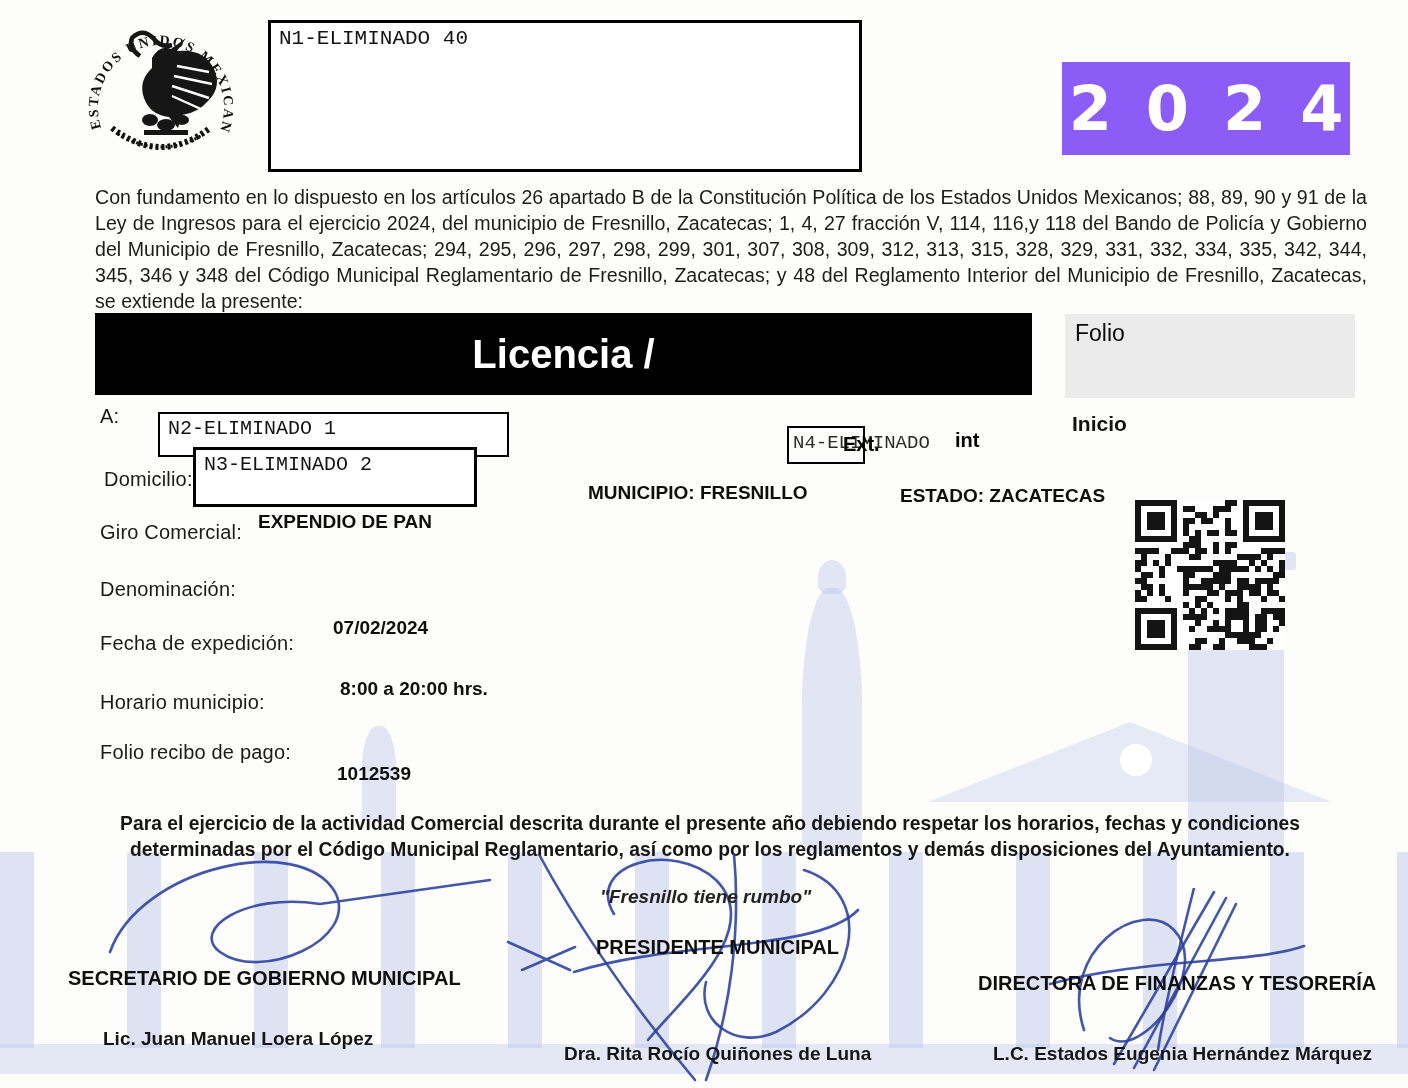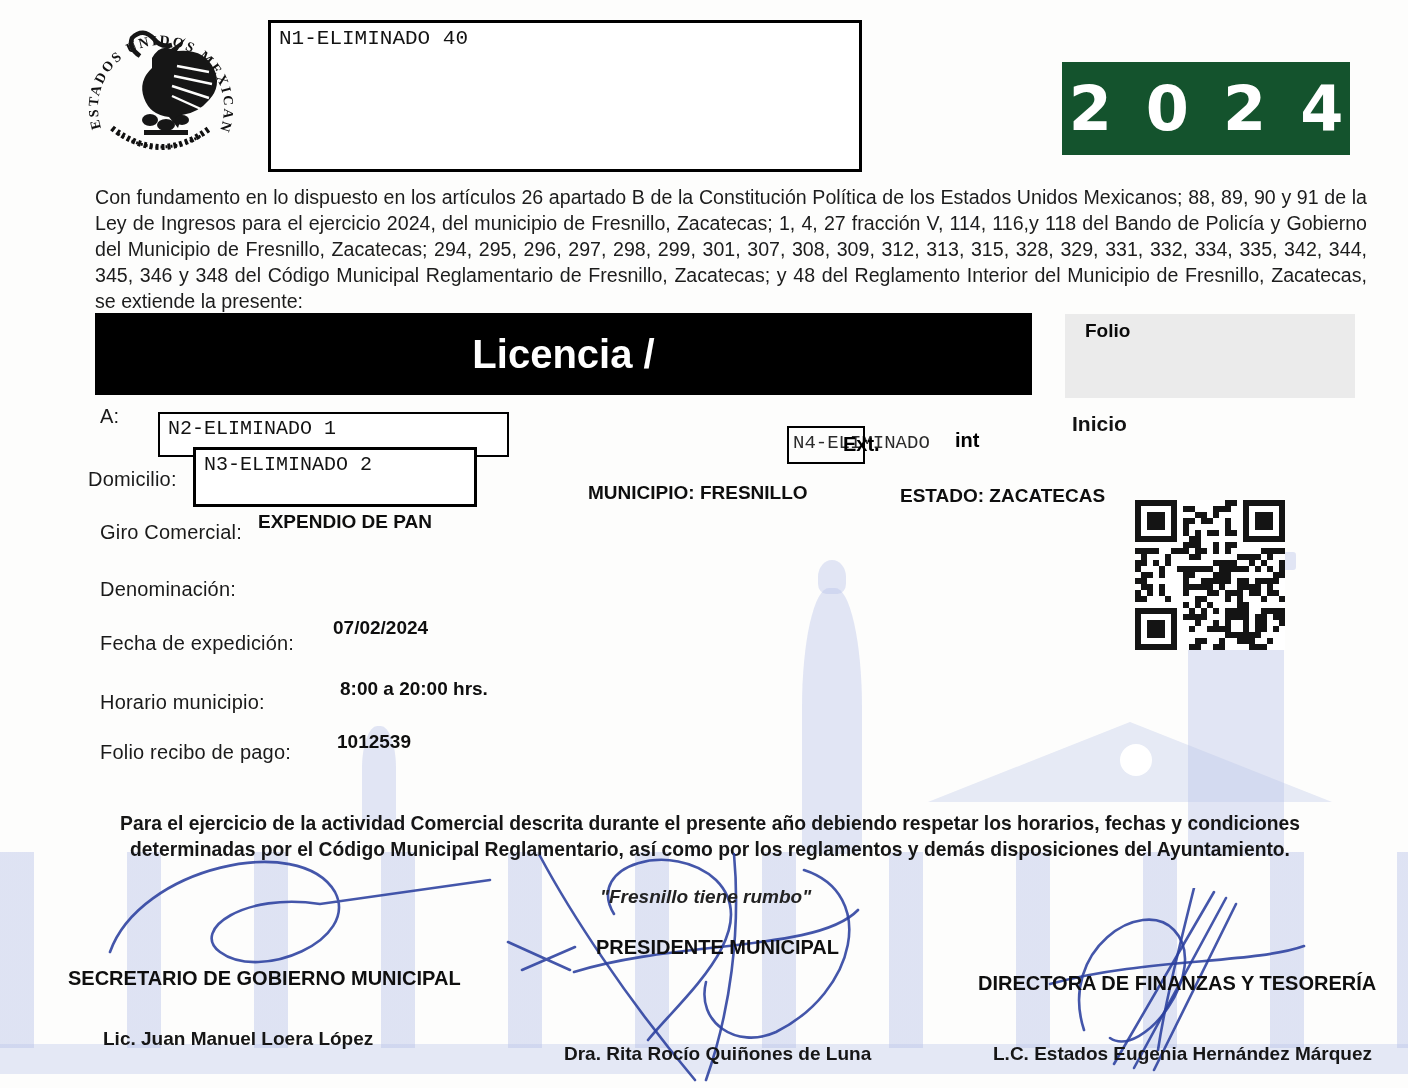--- a/index.html
+++ b/index.html
@@ -26,36 +26,36 @@
   .wm-statue-head{left:818px;top:560px;width:28px;height:34px;border-radius:50% 50% 30% 30%}
   .wm-figure{left:362px;top:726px;width:34px;height:94px;border-radius:45% 45% 0 0}
   .wm-pediment{left:928px;top:722px;width:404px;height:80px;
     clip-path:polygon(0 100%,50% 0,100% 100%);background:rgba(186,196,233,.34)}
   .wm-circle{left:1120px;top:744px;width:32px;height:32px;border-radius:50%;background:#fff}
 
   
   #coat-svg{left:82px;top:16px;width:158px;height:154px}
   #n1-box{left:268px;top:20px;width:588px;height:146px;border-width:3px}
   #n1-box .mono{font-size:21px;padding:4px 8px;display:block}
-  #year-box{left:1062px;top:62px;width:288px;height:93px;background:#14532d;
+  #year-box{left:1062px;top:62px;width:288px;height:93px;background:#8b5cf6;
     display:flex;align-items:center;justify-content:center}
   #year-box span{color:#fff;font-weight:bold;font-size:62px;letter-spacing:34px;padding-left:34px;
     font-family:"DejaVu Sans","Liberation Sans",sans-serif}
 
   
   #legal{left:95px;top:184px;width:1272px;font-size:19.6px;line-height:1.33;
     text-align:justify;color:#1c1c1c}
 
   
   #banner{left:95px;top:313px;width:937px;height:82px;background:#000000;
     display:flex;align-items:center;justify-content:center;gap:17px}
   #banner .t1{color:#fff;font-weight:bold;font-size:40px}
   #banner .t2{color:#fff;font-weight:bold;font-size:51px;letter-spacing:1px}
   #folio-box{left:1065px;top:314px;width:290px;height:84px;background:#ebebeb}
-  #folio-box .flabel{position:absolute;left:20px;top:6px;font-weight:bold;font-size:19px;color:#0a0a0a}
+  #folio-box .flabel{position:absolute;left:10px;top:6px;font-weight:normal;font-size:23px;color:#0a0a0a}
   #folio-box .fvalue{position:absolute;left:0;right:0;top:38px;text-align:center;
     font-size:27px;color:#9e2f42;letter-spacing:2px}
 
   
   #n2-box{left:158px;top:412px;width:347px;height:41px}
   #n3-box{left:193px;top:447px;width:278px;height:54px;border-width:3px}
   .redact-text{font-size:20px;padding:3px 8px;display:block}
   #n4-wrap{left:787px;top:424px;width:260px;height:40px}
   #n4-outline{position:absolute;left:0;top:2px;width:74px;height:34px;border:2px solid #000}
   #n4-text{position:absolute;left:6px;top:8px;font-size:19px;color:#2b2b2b}
@@ -146,41 +146,41 @@
   <div id="inicio-label">Inicio</div>
 </div>
 
 <div id="n4-wrap" class="abs">
   <span id="n4-text" class="mono">N4-ELIMINADO</span>
   <span id="n4-outline"></span>
   <span id="n4-ext">Ext.</span>
   <span id="n4-int">int</span>
 </div>
 
-<div class="abs label" style="left:88px;top:468px">Domicilio:</div>
+<div class="abs label" style="left:104px;top:468px">Domicilio:</div>
 <div id="n3-box" class="abs box">
   <span class="mono redact-text">N3-ELIMINADO 2</span>
 </div>
 
 <div class="abs val" style="left:588px;top:482px">MUNICIPIO: FRESNILLO</div>
 <div class="abs val" style="left:900px;top:485px">ESTADO: ZACATECAS</div>
 
 <div class="abs label" style="left:100px;top:521px">Giro Comercial:</div>
 <div class="abs val" style="left:258px;top:511px">EXPENDIO DE PAN</div>
 
 <div class="abs label" style="left:100px;top:578px">Denominación:</div>
 
 <div class="abs label" style="left:100px;top:632px">Fecha de expedición:</div>
 <div class="abs val" style="left:333px;top:617px">07/02/2024</div>
 
 <div class="abs label" style="left:100px;top:691px">Horario municipio:</div>
 <div class="abs val" style="left:340px;top:678px">8:00 a 20:00 hrs.</div>
 
 <div class="abs label" style="left:100px;top:741px">Folio recibo de pago:</div>
-<div class="abs val" style="left:337px;top:731px">1012539</div>
+<div class="abs val" style="left:337px;top:763px">1012539</div>
 
 <div id="qr" class="abs">
   <div class="qmods">
       <i style="left:90px;top:0px"></i>
       <i style="left:96px;top:0px"></i>
       <i style="left:48px;top:6px"></i>
       <i style="left:54px;top:6px"></i>
       <i style="left:78px;top:6px"></i>
       <i style="left:84px;top:6px"></i>
       <i style="left:90px;top:6px"></i>

